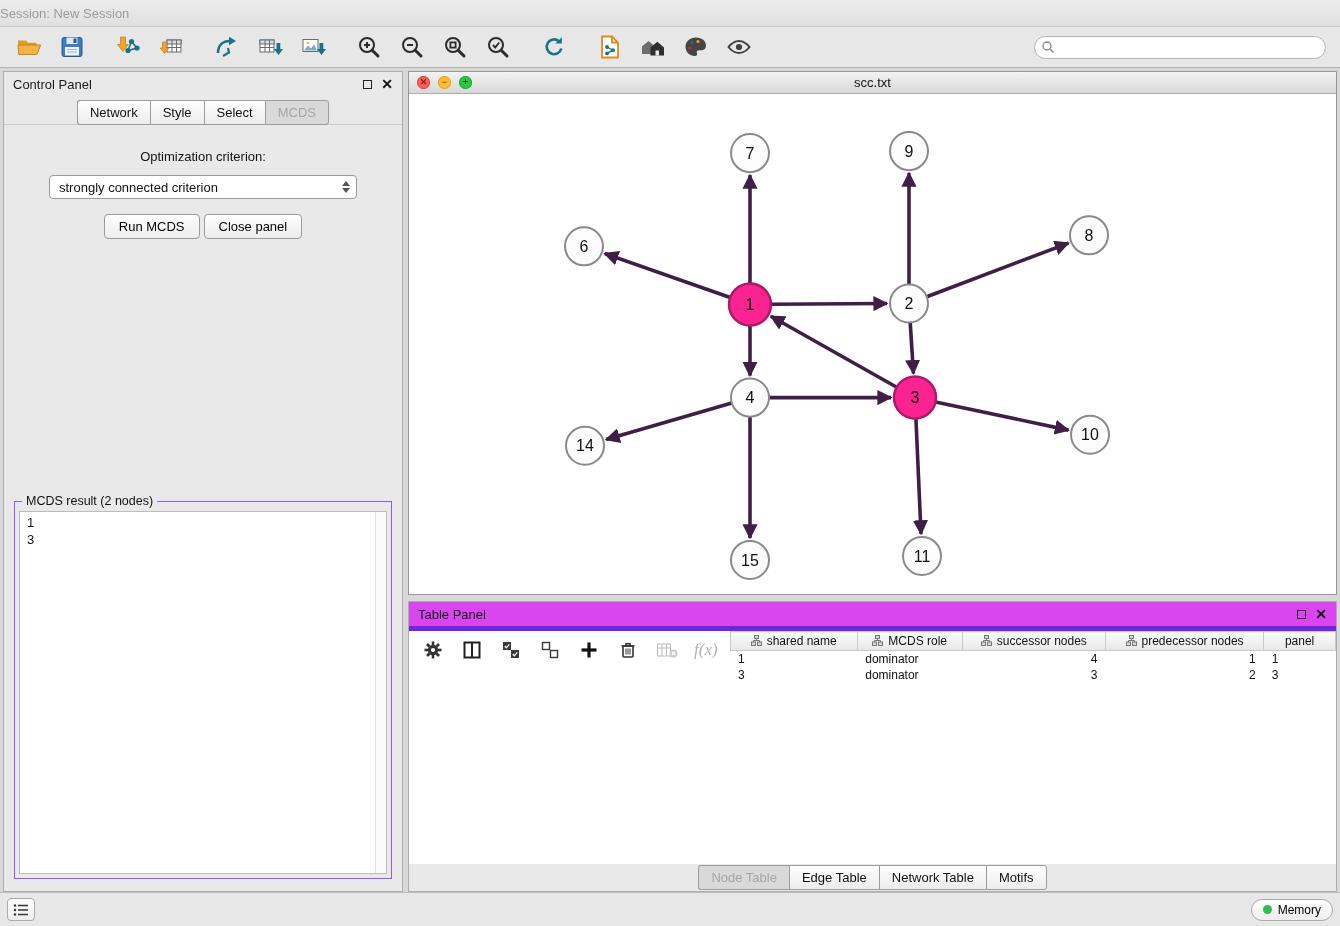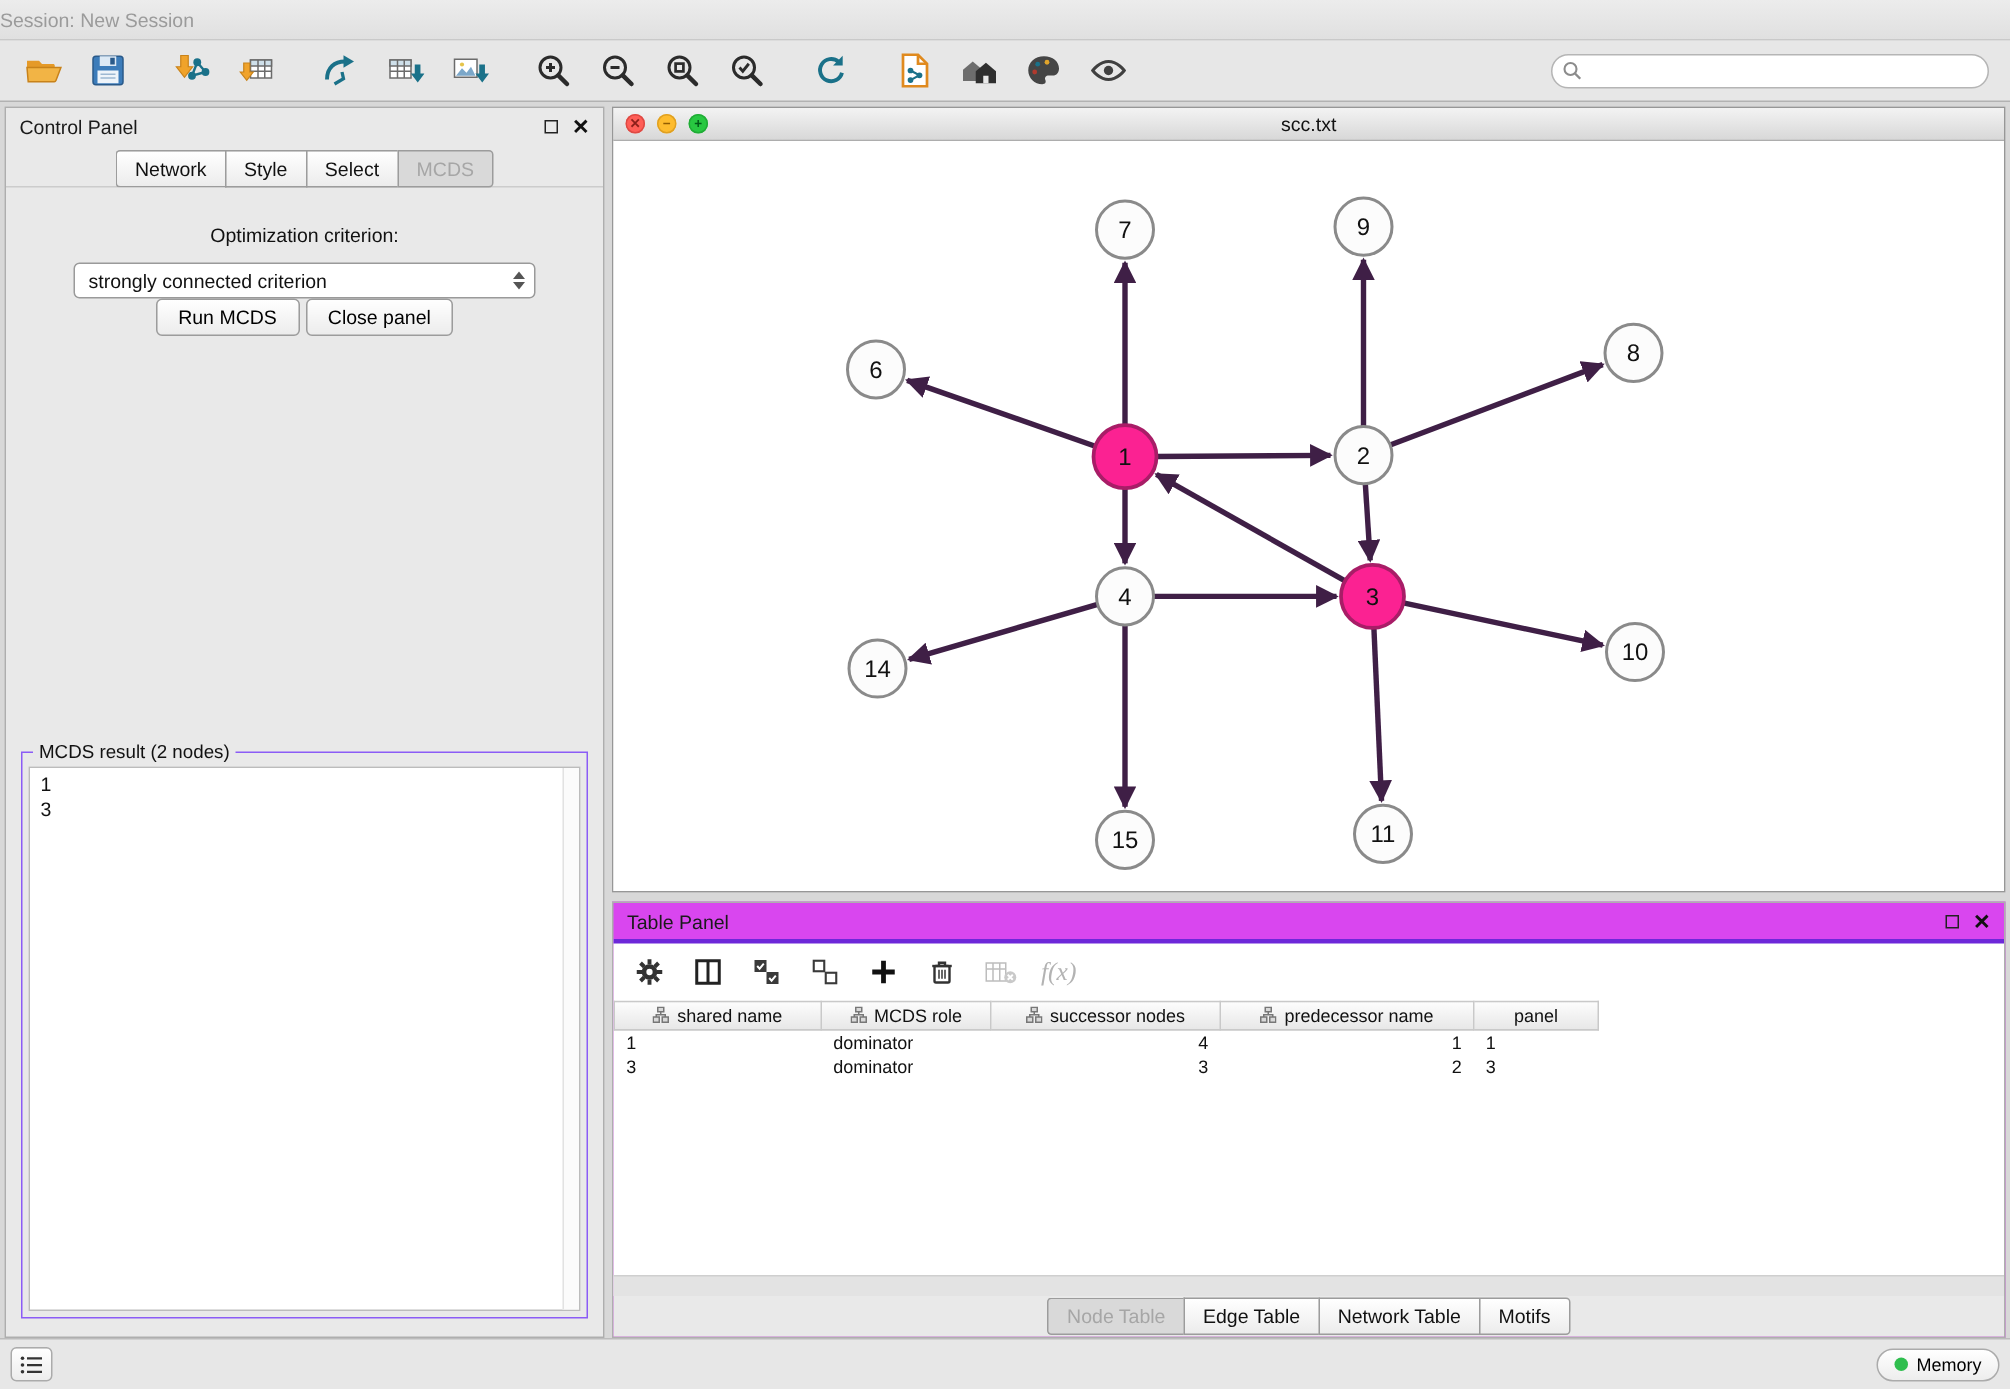--- a/index.html
+++ b/index.html
@@ -31,21 +31,21 @@
   .seg-tab{font-size:13px;padding:4px 12px;background:linear-gradient(#ffffff,#ececec);border:1px solid #9c9c9c;border-right:none;color:#111;cursor:pointer}
   .seg-tab:first-child{border-radius:3px 0 0 3px}
   .seg-tab:last-child{border-right:1px solid #9c9c9c;border-radius:0 3px 3px 0}
   .seg-tab.active{background:#d9d9d9;color:#a6a6a6}
   .cp-content{flex:1;display:flex;flex-direction:column;align-items:center;border-top:1px solid #cccccc;margin-top:-1px;padding-top:24px;min-height:0}
   .opt-label{font-size:13px;margin-bottom:11px}
   .dropdown{width:308px;height:24px;background:#fff;border:1px solid #9a9a9a;border-radius:4px;display:flex;align-items:center;justify-content:space-between;padding:0 6px 0 9px;font-size:13px;cursor:pointer}
   .dd-stepper{display:flex;flex-direction:column;align-items:center;gap:2px}
   .tri-up{width:0;height:0;border-left:4px solid transparent;border-right:4px solid transparent;border-bottom:5px solid #555}
   .tri-down{width:0;height:0;border-left:4px solid transparent;border-right:4px solid transparent;border-top:5px solid #555}
-  .cp-buttons{display:flex;gap:4px;}
+  .cp-buttons{display:flex;gap:4px;margin-top:15px}
   .btn{font-size:13px;padding:4px 14px;background:linear-gradient(#ffffff,#ececec);border:1px solid #9c9c9c;border-radius:4px;cursor:pointer}
   .cp-spacer{flex:1}
   .result-group{position:relative;border:1px solid #8b5cf6;margin:0 10px 12px;width:378px;height:378px;padding:9px 4px 4px;display:flex}
   .result-title{position:absolute;top:-8px;left:7px;background:#e9e9e9;padding:0 4px;font-size:12.5px}
   .result-area{flex:1;background:#fff;border:1px solid #bcbcbc;font-size:13px;padding:2px 7px;position:relative;line-height:17px}
   .result-scroll{position:absolute;right:0;top:0;bottom:0;width:11px;border-left:1px solid #e2e2e2;background:#fbfbfb}
 
   
   .right-col{flex:1;display:flex;flex-direction:column;gap:6px;min-width:0}
 
@@ -56,21 +56,21 @@
   .light{width:13px;height:13px;border-radius:50%;display:flex;align-items:center;justify-content:center;font-size:9px;font-weight:bold;line-height:1;cursor:pointer;border:none;padding:0}
   .light.red{background:#ff5e57;box-shadow:inset 0 0 0 1px #dd4a44;color:#8d1f1a}
   .light.yellow{background:#febc2e;box-shadow:inset 0 0 0 1px #dfa023;color:#925d01}
   .light.green{background:#28c841;box-shadow:inset 0 0 0 1px #21ab36;color:#015c18}
   .net-title{position:absolute;left:0;right:0;text-align:center;font-size:13px;color:#111}
   .net-canvas{flex:1;position:relative;background:#fff}
   .net-canvas svg{position:absolute;inset:0;width:100%;height:100%}
 
   
   .table-panel{flex:1;background:#d946ef;border:1px solid #aeaeae;display:flex;flex-direction:column;min-height:0}
-  .tp-body{flex:1;background:#fff;border-top:3px solid #6d28d9;display:flex;flex-direction:column;min-height:0}
+  .tp-body{flex:1;background:#fff;border-top:5px solid #6d28d9;display:flex;flex-direction:row;min-height:0}
   .tp-toolbar{height:38px;display:flex;align-items:center;gap:15px;padding:0 12px;flex:none}
   .tp-btn{background:none;border:none;padding:0;display:flex;align-items:center;justify-content:center;width:24px;height:24px;cursor:pointer}
   .fx{font-family:"Liberation Serif",serif;font-style:italic;font-size:17px;color:#b3b3b3}
   .tp-table-wrap{flex:1;overflow:hidden}
   table.node-table{border-collapse:collapse;table-layout:fixed;font-size:12px}
   table.node-table th{font-weight:normal;font-size:12px;background:linear-gradient(#fcfcfc,#e7e7e7);border:1px solid #c9c9c9;padding:2px 0;text-align:center;white-space:nowrap;cursor:pointer}
   table.node-table th .col-ic{margin-right:5px;vertical-align:-1px}
   table.node-table td{padding:1px 8px;height:16px;white-space:nowrap}
   td.a-right{text-align:right;padding-right:12px}
   .c0{width:138px}.c1{width:113px}.c2{width:153px}.c3{width:169px}.c4{width:83px}
@@ -476,21 +476,21 @@
                         <rect x="6.5" y="7" width="4" height="3.5" fill="#d9d9d9" stroke="#777"></rect>
                         <path d="M5.5 3.5v2M2.5 7V5.5h6V7" fill="none" stroke="#777"></path>
                       </svg><span>successor nodes</span>
                   </th>
                   <th class="c3">
                     <svg class="col-ic" width="11" height="11" viewBox="0 0 11 11">
                         <rect x="3.5" y="0.5" width="4" height="3" fill="#d9d9d9" stroke="#777"></rect>
                         <rect x="0.5" y="7" width="4" height="3.5" fill="#d9d9d9" stroke="#777"></rect>
                         <rect x="6.5" y="7" width="4" height="3.5" fill="#d9d9d9" stroke="#777"></rect>
                         <path d="M5.5 3.5v2M2.5 7V5.5h6V7" fill="none" stroke="#777"></path>
-                      </svg><span>predecessor name</span>
+                      </svg><span>predecessor nodes</span>
                   </th>
                   <th class="c4">
                     <span>panel</span>
                   </th>
                 </tr>
               </thead>
               <tbody>
                 <tr>
                   <td>1</td>
                   <td>dominator</td>

